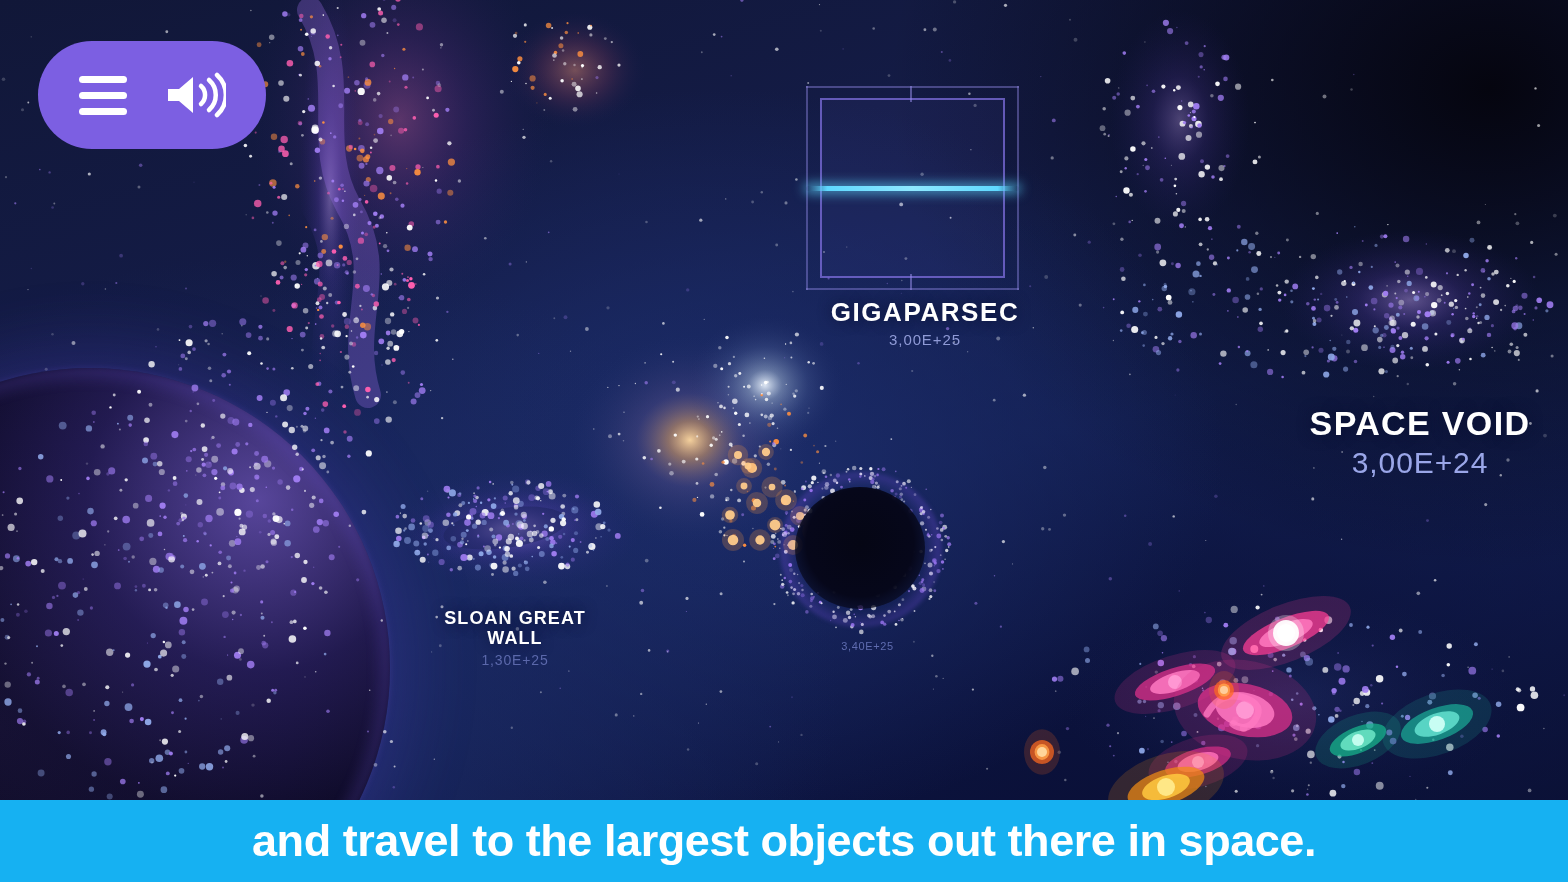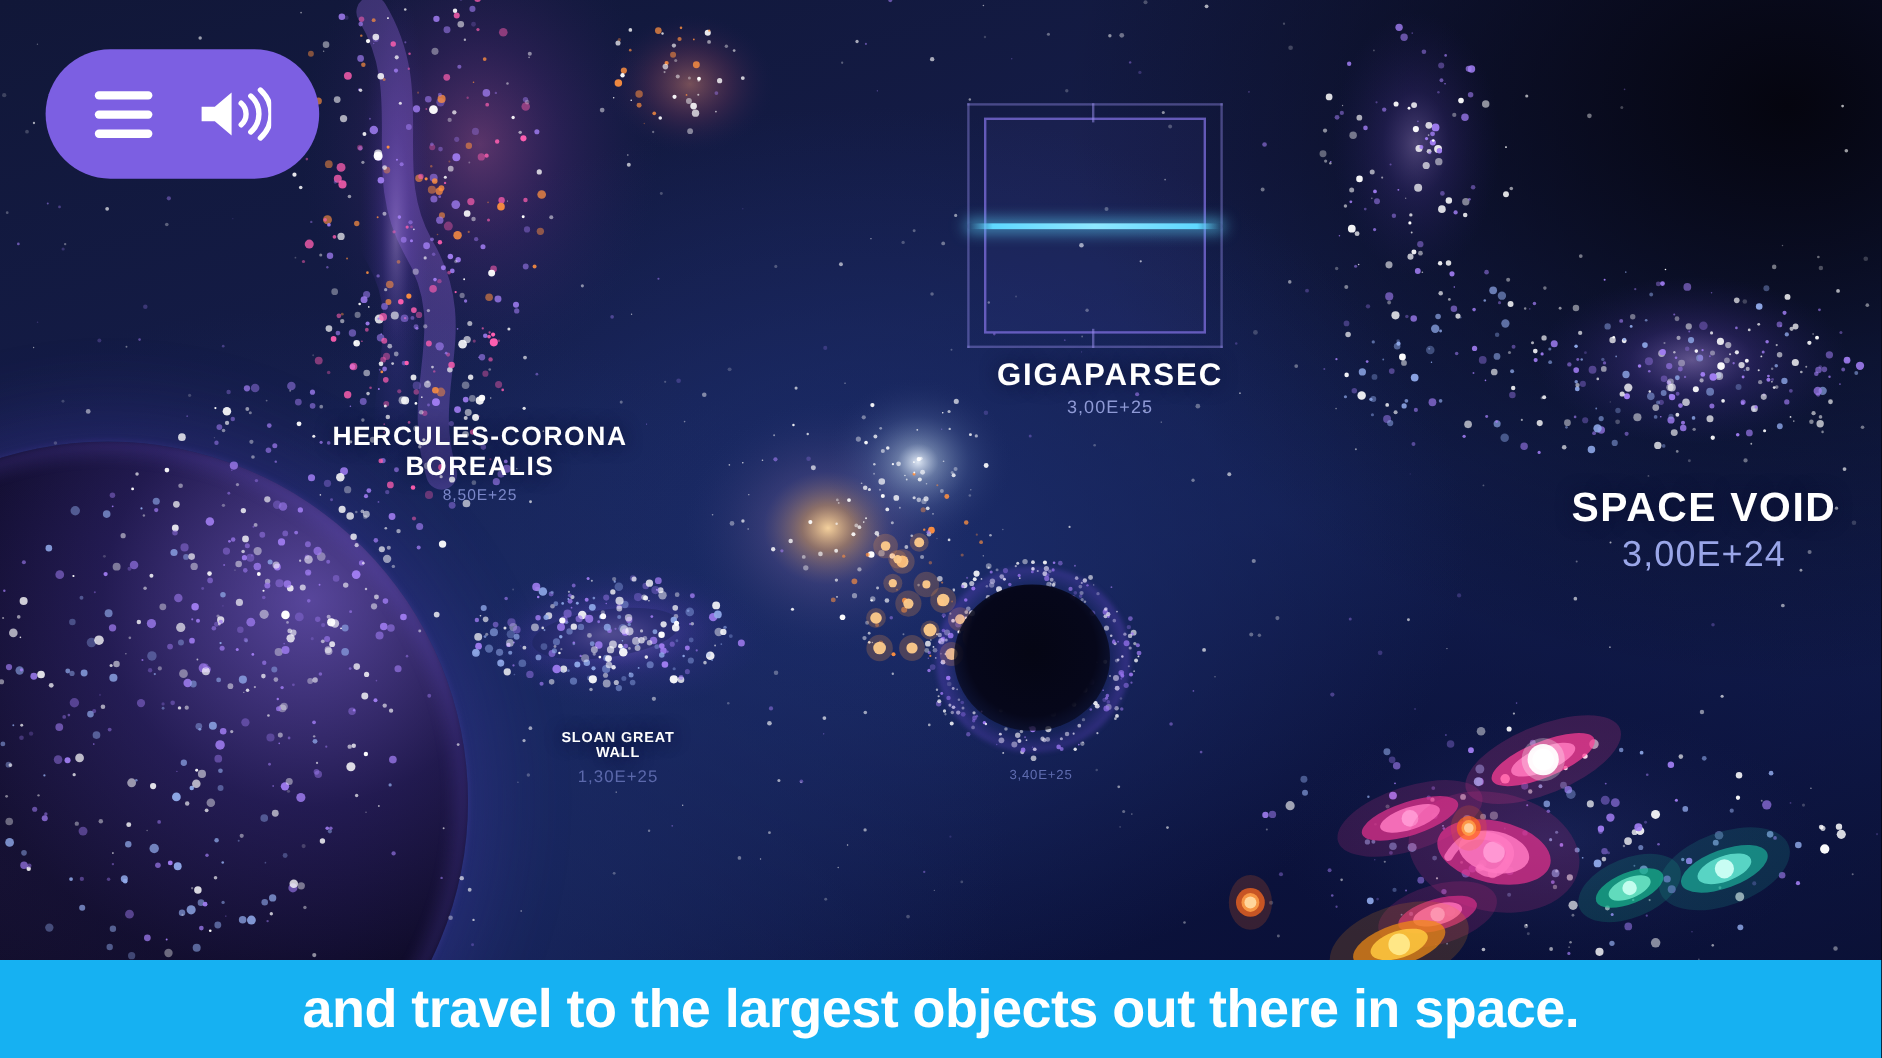--- a/index.html
+++ b/index.html
@@ -83,21 +83,21 @@
 
   .lbl.hercules { left:250px; top:352px; width:300px; }
   .lbl.hercules .name { font-size:22px; }
   .lbl.hercules .val  { font-size:13px; color:#7b87c9; }
 
   .lbl.spacevoid { left:1270px; top:404px; width:300px; }
   .lbl.spacevoid .name { font-size:34px; letter-spacing:0.04em; }
   .lbl.spacevoid .val  { font-size:30px; color:#9aa6e8; letter-spacing:0.03em; }
 
   .lbl.sloan { left:420px; top:608px; width:190px; }
-  .lbl.sloan .name { font-size:12px; }
+  .lbl.sloan .name { font-size:18px; }
   .lbl.sloan .val  { font-size:14px; color:#5b68ab; }
 
   .lbl.eridanus { left:775px; top:636px; width:185px; }
   .lbl.eridanus .name { font-size:17px; }
   .lbl.eridanus .val  { font-size:11px; color:#5f6cb0; }
 
   
   .caption {
     position:absolute; left:0; bottom:0; width:1568px; height:82px;
     background:#16b1f2;
@@ -2628,25 +2628,20 @@
       <div class="gp-tick" style="left:90px;top:-12px;width:2px;height:16px;opacity:.7"></div>
       <div class="gp-tick" style="left:90px;top:176px;width:2px;height:16px;opacity:.7"></div>
       <div class="gp-scan"></div>
     </div>
 
     <div class="lbl gigaparsec">
       <div class="name">GIGAPARSEC</div>
       <div class="val">3,00E+25</div>
     </div>
 
-    <div class="lbl hercules">
-      <div class="name">HERCULES-CORONA
-BOREALIS</div>
-      <div class="val">8,50E+25</div>
-    </div>
 
     <div class="lbl spacevoid">
       <div class="name">SPACE VOID</div>
       <div class="val">3,00E+24</div>
     </div>
 
     <div class="lbl sloan">
       <div class="name">SLOAN GREAT
 WALL</div>
       <div class="val">1,30E+25</div>

